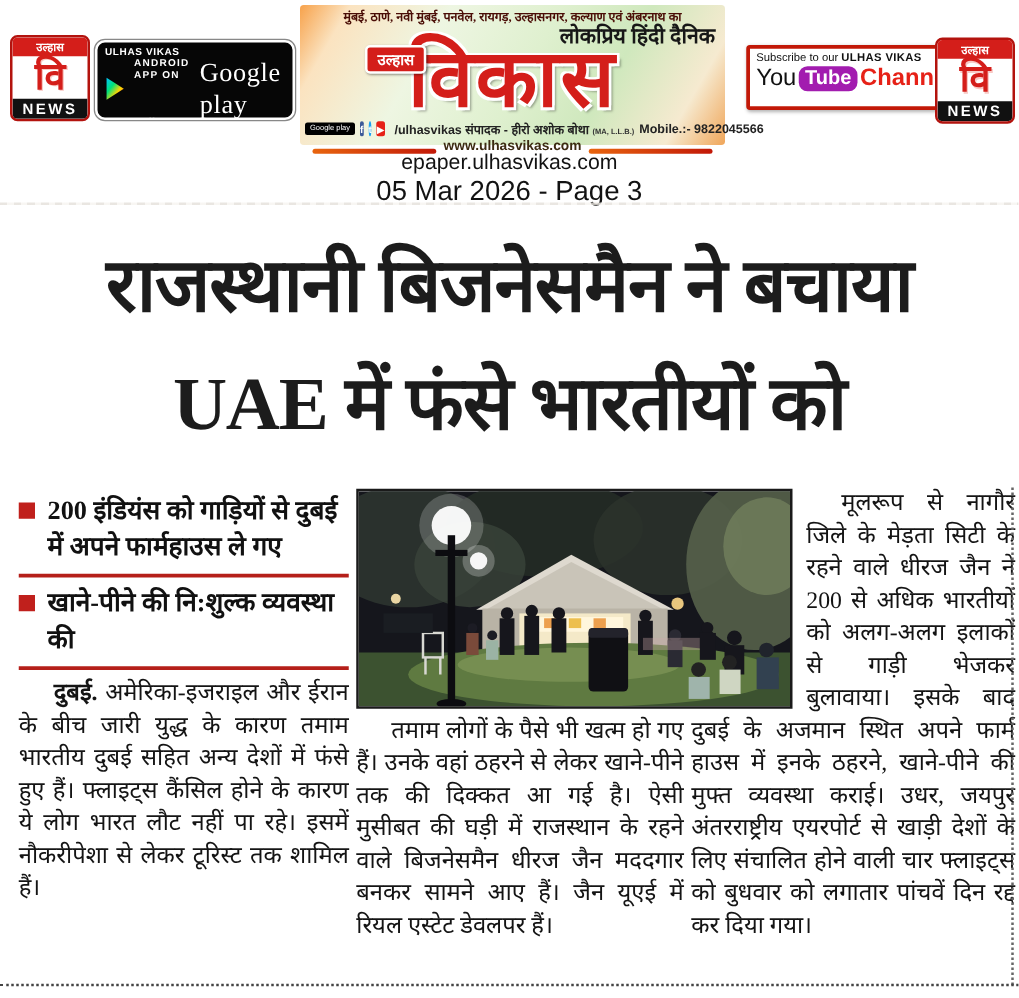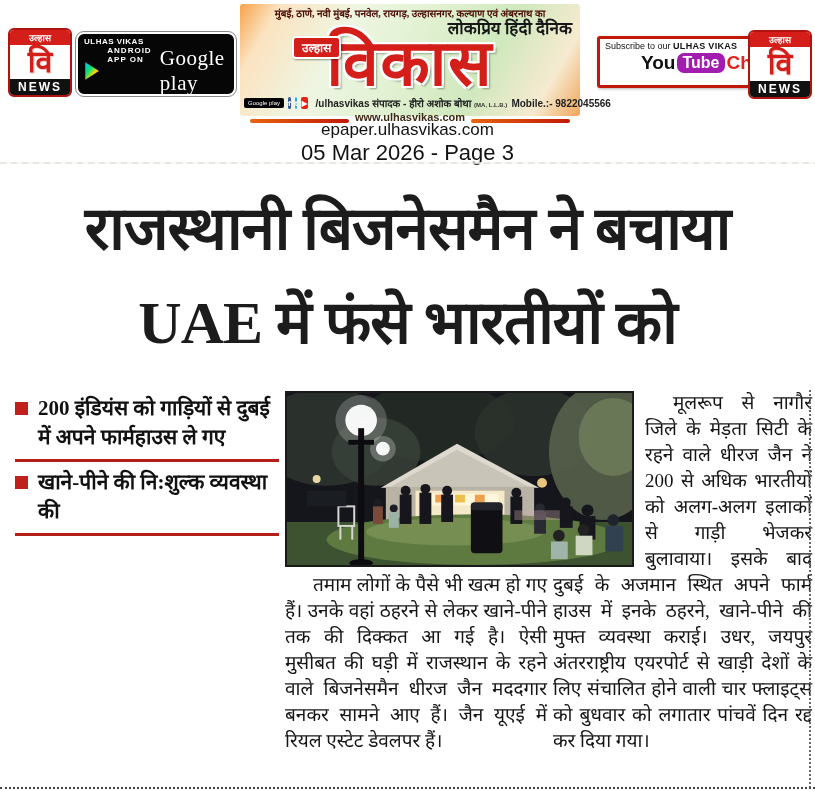--- a/index.html
+++ b/index.html
@@ -49,21 +49,21 @@
   .mh-mobile { font-size:10px; font-weight:bold; color:#222; margin-left:auto; white-space:nowrap; }
   .mh-webline { display:flex; align-items:flex-end; gap:6px; padding:0 10px; margin-top:1px; }
   .mh-webbar { flex:1; height:4px; background:linear-gradient(90deg,#e8650f,#c21807); border-radius:2px; }
   .mh-website { font-size:11px; font-weight:bold; color:#3c2a12; }
 
   .yt-badge { position:absolute; left:597px; top:36px; width:172px; height:52px; background:#fff;
               border:3px solid #c21807; border-radius:3px; padding:2px 5px; box-shadow:1px 1px 3px rgba(0,0,0,.3); }
   .yt-line1 { font-size:9px; color:#111; white-space:nowrap; }
   .yt-line1 b { letter-spacing:.3px; }
   .yt-line2 { display:flex; align-items:center; gap:2px; margin-top:1px; }
-  .yt-you { font-size:19px; font-weight:700; color:#111;margin-left:36px; }
+  .yt-you { font-size:19px; font-weight:400; color:#111; }
   .yt-tube { font-size:16px; font-weight:900; color:#fff; background:#a21caf; border-radius:7px; padding:1px 5px; }
   .yt-channel { font-size:19px; font-weight:900; color:#e62117; }
 
   
   .meta { position:absolute; left:0; top:120px; width:815px; text-align:center; color:#121212; }
   .meta .m1 { font-size:17px; }
   .meta .m2 { font-size:22px; }
 
   
   .headline { position:absolute; left:0; top:182px; width:815px; text-align:center; color:#1c1c1c;
@@ -174,20 +174,21 @@
     <div class="bullet-item deva">
       <span class="bullet-sq"></span>
       <span>200 इंडियंस को गाड़ियों से दुबई में अपने फार्महाउस ले गए</span>
     </div>
     <div class="red-rule"></div>
     <div class="bullet-item deva">
       <span class="bullet-sq"></span>
       <span>खाने-पीने की नि:शुल्क व्यवस्था की</span>
     </div>
     <div class="red-rule"></div>
+    <p class="deva indent"><b>दुबई.</b><span> अमेरिका-इजराइल और ईरान के बीच जारी युद्ध के कारण तमाम भारतीय दुबई सहित अन्य देशों में फंसे हुए हैं। फ्लाइट्स कैंसिल होने के कारण ये लोग भारत लौट नहीं पा रहे। इसमें नौकरीपेशा से लेकर टूरिस्ट तक शामिल हैं।</span></p>
   </div>
 
   <div class="photo">
     <svg viewBox="0 0 349 176" preserveAspectRatio="none">
       <rect width="349" height="176" fill="#15161c"></rect>
 
       <ellipse cx="40" cy="45" rx="70" ry="50" fill="#2c3430" opacity=".9"></ellipse>
       <ellipse cx="150" cy="30" rx="80" ry="40" fill="#232b26" opacity=".9"></ellipse>
       <ellipse cx="250" cy="40" rx="60" ry="45" fill="#2b332c" opacity=".85"></ellipse>
       <ellipse cx="320" cy="60" rx="55" ry="70" fill="#55604a" opacity=".9"></ellipse>

